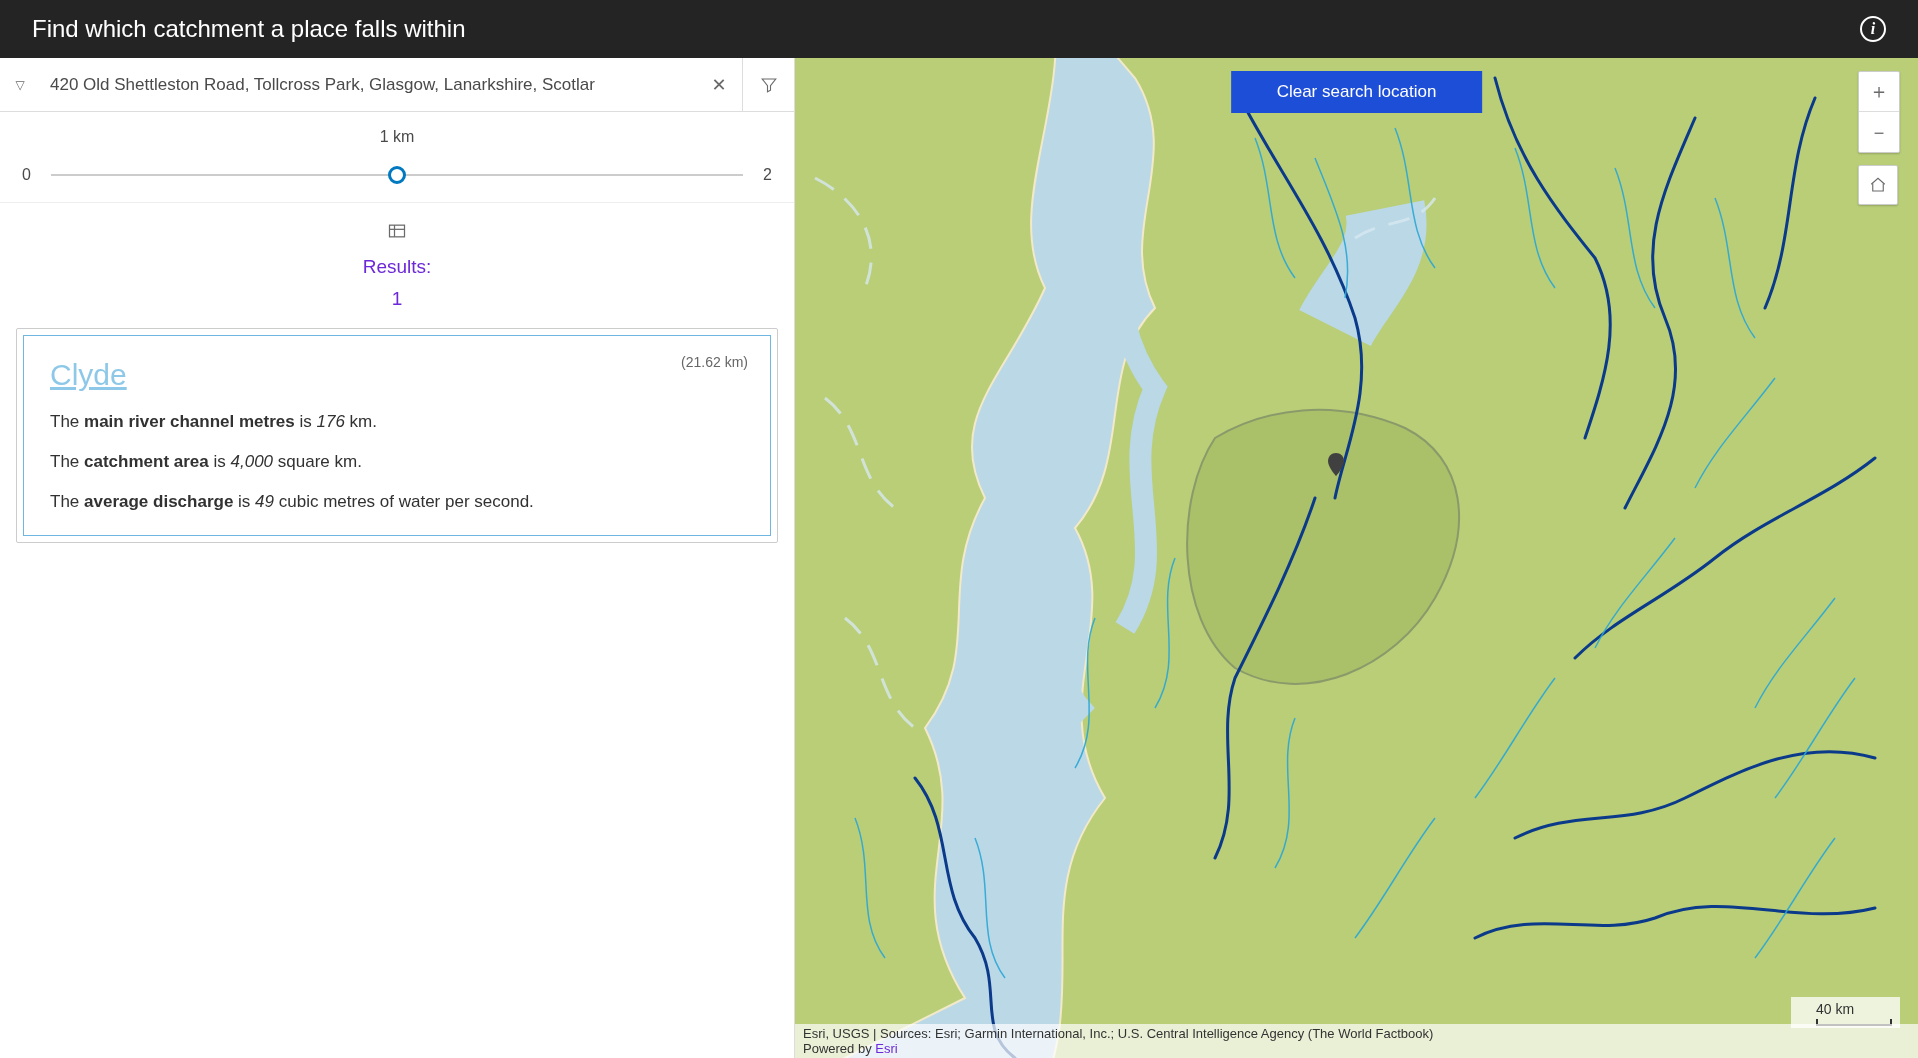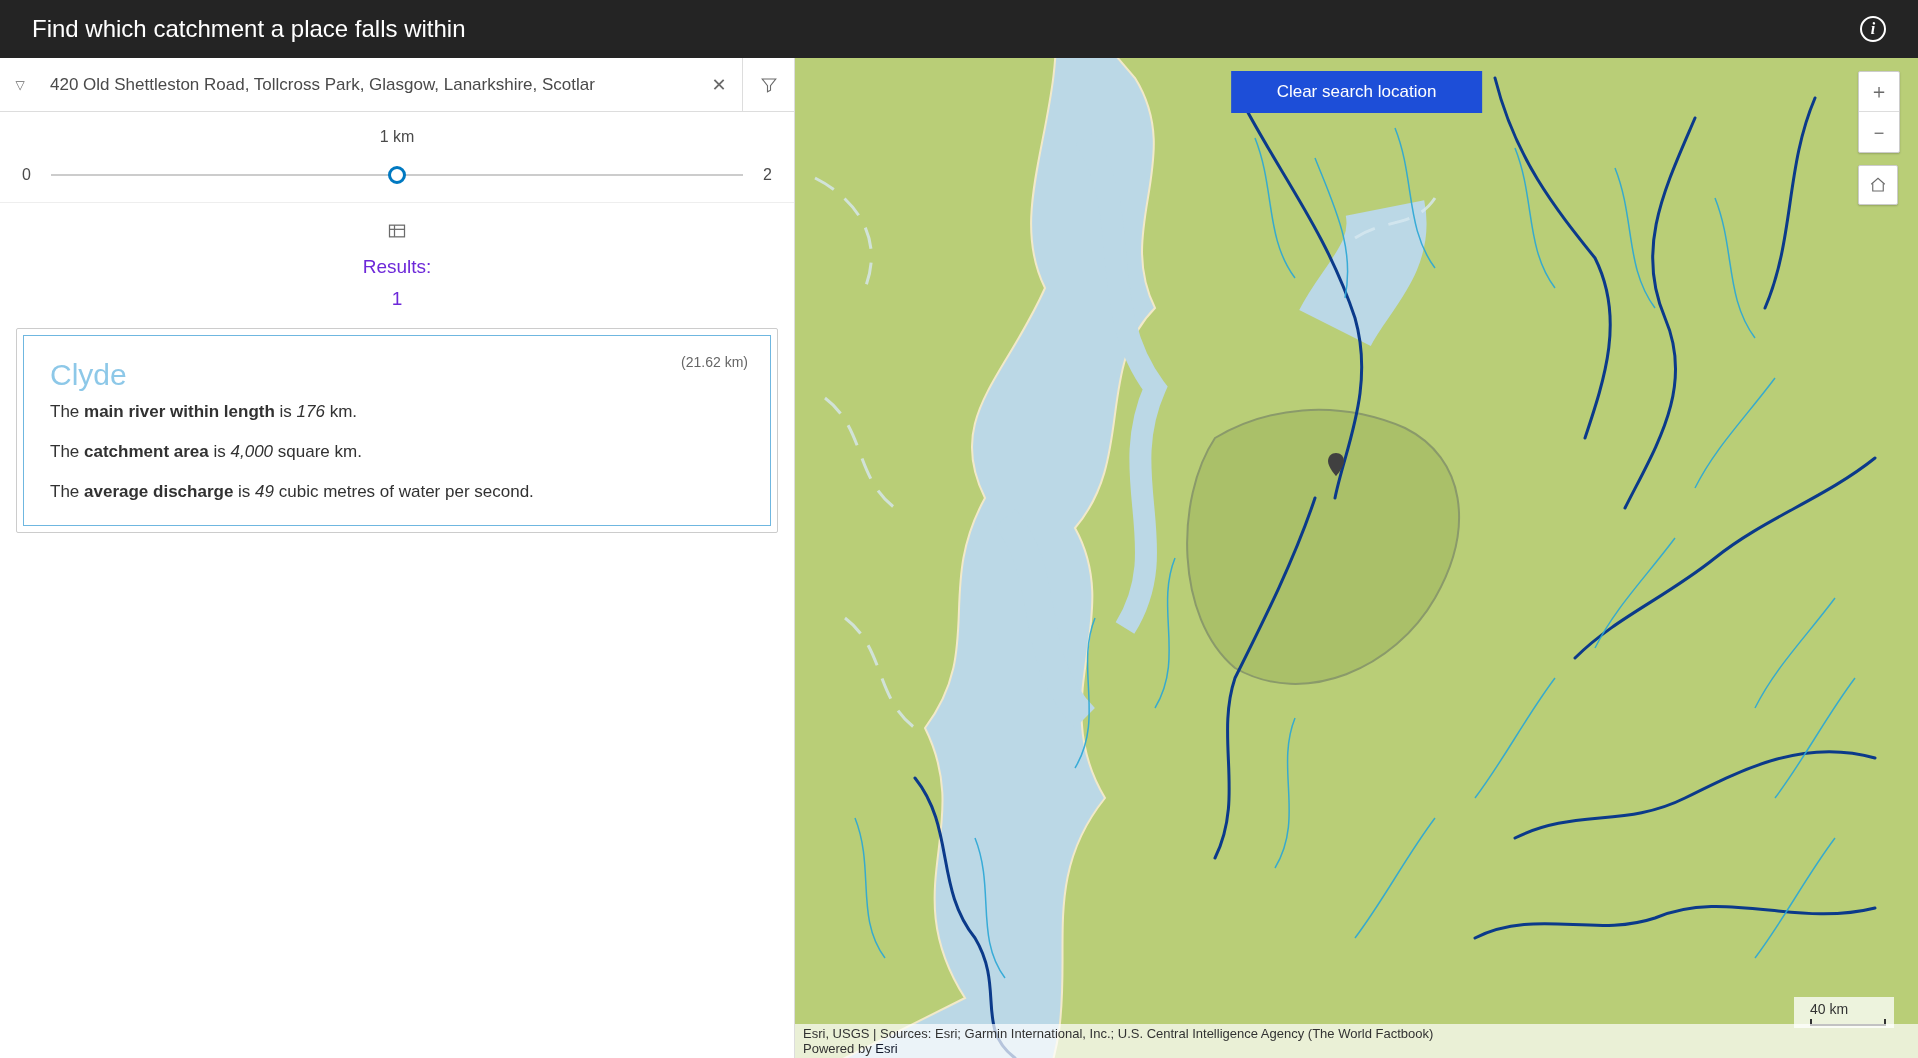--- a/index.html
+++ b/index.html
@@ -159,21 +159,22 @@
   position: absolute;
   top: 18px;
   right: 22px;
   font-size: 14px;
   color: #666;
 }
 .card-title {
   font-size: 30px;
   font-weight: 500;
   color: #8dc8e8;
-  margin-bottom: 8px;
+  margin-bottom: 18px;
+  text-decoration: underline;
 }
 .card-line {
   font-size: 17px;
   color: #323232;
   margin-bottom: 16px;
   line-height: 1.4;
 }
 .card-line:last-child { margin-bottom: 0; }
 .map-pane {
   flex: 1;
@@ -233,23 +234,23 @@
   display: flex;
   align-items: center;
   justify-content: center;
   cursor: pointer;
   color: #6a6a6a;
   box-shadow: 0 1px 2px rgba(0,0,0,0.2);
 }
 .scale-bar {
   position: absolute;
   bottom: 30px;
-  right: 24px;
+  right: 18px;
   background: rgba(255,255,255,0.75);
-  padding: 4px 8px 2px 16px;
+  padding: 4px 8px 2px 25px;
   font-size: 14px;
   color: #323232;
 }
 .scale-line {
   border-left: 2px solid #323232;
   border-bottom: 2px solid #323232;
   border-right: 2px solid #323232;
   height: 7px;
   width: 76px;
   margin-top: 2px;
@@ -260,21 +261,21 @@
   left: 0;
   right: 0;
   background: rgba(255,255,255,0.7);
   font-size: 13px;
   color: #323232;
   padding: 2px 8px;
   display: flex;
   justify-content: space-between;
   flex-direction: column;
 }
-.attribution a { color: #0f172a; text-decoration: none; }
+.attribution a { color: #6d28d9; text-decoration: none; }
 .map-marker {
   position: absolute;
   left: 530px;
   top: 395px;
   color: #404040;
 }
 </style>
 </head>
 <body>
 
@@ -324,21 +325,21 @@
       <span>Results:</span>
         <span>1</span>
     </div>
 
     <div class="card-area">
       <div class="result-card">
         <div class="result-card-inner">
           <div class="card-distance">(21.62 km)</div>
           <div class="card-title">Clyde</div>
           <div class="card-line">
-            <span>The </span><b>main river within length</b><span> is </span><i>176</i><span> km.</span>
+            <span>The </span><b>main river channel metres</b><span> is </span><i>176</i><span> km.</span>
           </div>
           <div class="card-line">
             <span>The </span><b>catchment area</b><span> is </span><i>4,000</i><span> square km.</span>
           </div>
           <div class="card-line">
             <span>The </span><b>average discharge</b><span> is </span><i>49</i><span> cubic metres of water per second.</span>
           </div>
         </div>
       </div>
     </div>

